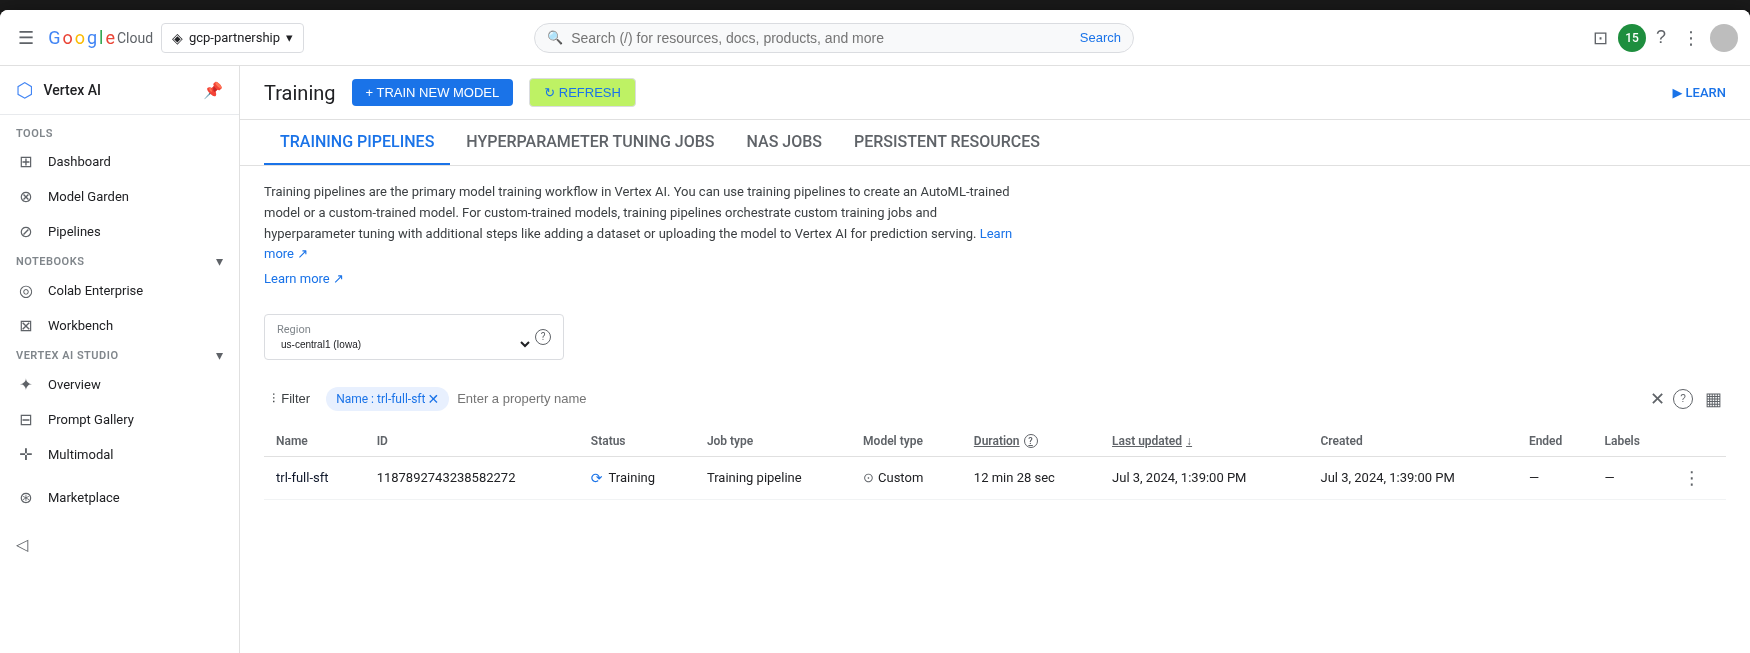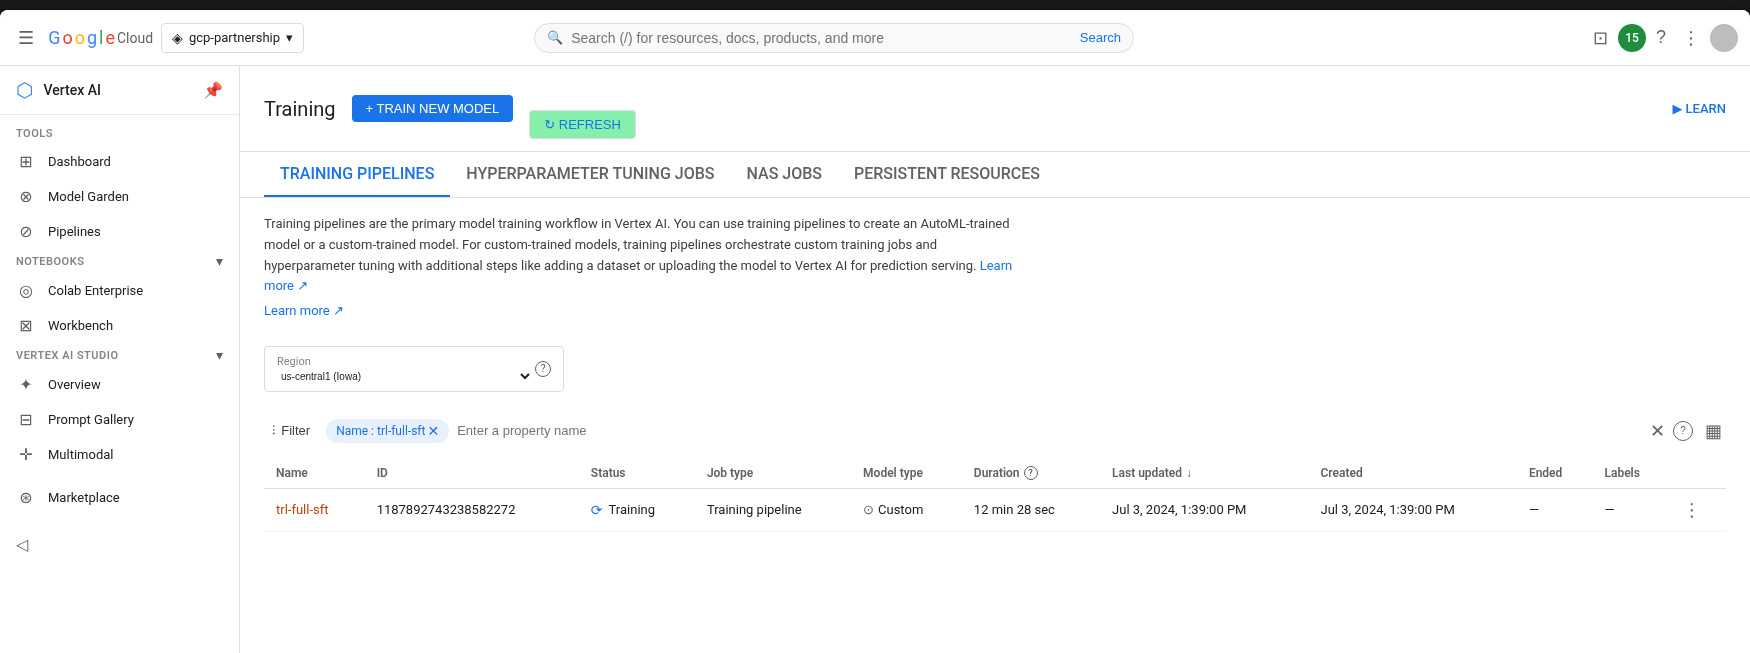--- a/index.html
+++ b/index.html
@@ -127,22 +127,22 @@
     .page-title { font-size: 20px; font-weight: 400; color: #202124; }
     .train-new-btn {
       display: flex; align-items: center; gap: 6px;
       padding: 6px 14px; border: none; border-radius: 4px;
       background: #1a73e8; color: #fff; font-size: 13px;
       cursor: pointer; font-weight: 500;
     }
     .refresh-btn {
       display: flex; align-items: center; gap: 6px;
       padding: 6px 14px; border: 1px solid #dadce0; border-radius: 4px;
-      background: #86efac; color: #1a73e8; font-size: 13px;
-      cursor: pointer; font-weight: 500; margin-top: 32px;
+      background: #bef264; color: #1a73e8; font-size: 13px;
+      cursor: pointer; font-weight: 500;
     }
     .learn-btn {
       display: flex; align-items: center; gap: 6px;
       color: #1a73e8; font-size: 13px; font-weight: 500;
       cursor: pointer; text-decoration: none;
     }
 
     
     .tabs {
       display: flex;
@@ -204,25 +204,25 @@
     table { width: 100%; border-collapse: collapse; }
     thead th {
       text-align: left; padding: 8px 12px;
       font-size: 12px; font-weight: 600; color: #5f6368;
       border-bottom: 1px solid #e0e0e0;
     }
     tbody td {
       padding: 10px 12px; font-size: 13px; color: #202124;
       border-bottom: 1px solid #f1f3f4;
     }
-    .link-cell { color: #c2410c; cursor: pointer; text-decoration: none; }
+    .link-cell { color: #0f172a; cursor: pointer; text-decoration: none; }
     .status-cell { display: flex; align-items: center; gap: 6px; }
     .status-icon { color: #34A853; font-size: 14px; }
     .sort-icon { font-size: 12px; color: #5f6368; cursor: pointer; vertical-align: middle; }
-    .th-with-icon { display: flex; align-items: center; gap: 4px; }
+    .th-with-icon { display: flex; align-items: center; gap: 4px; text-decoration: underline; }
     .more-btn { background: none; border: none; cursor: pointer; color: #5f6368; font-size: 18px; }
   </style>
 </head>
 <body>
 
 <div class="window">
 
   <div class="topbar">
     <div class="topbar-left">
       <button class="hamburger-icon icon-btn">☰</button>

